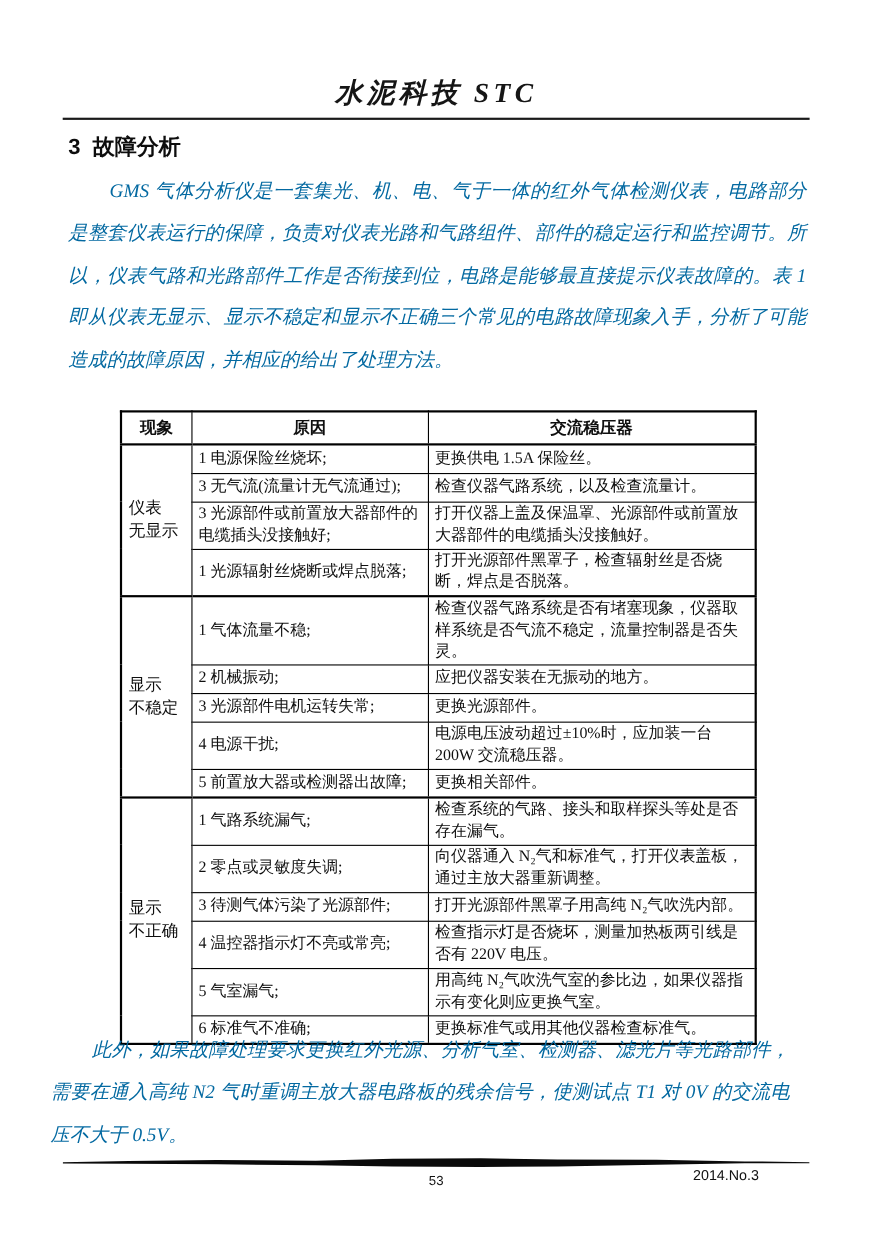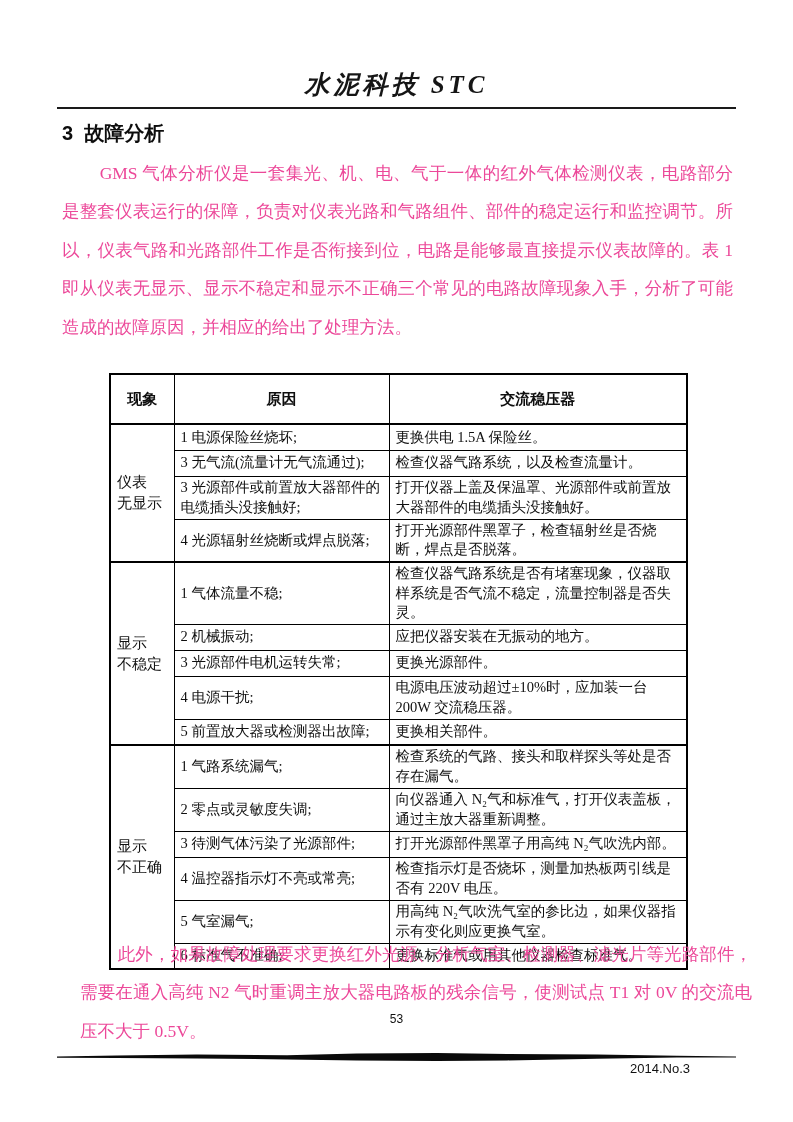--- a/index.html
+++ b/index.html
@@ -43,24 +43,25 @@
     white-space: pre;
     color: #0d0d0d;
   }
 
   
   .para {
     font-size: 17.5px;
     line-height: 38.4px;
     text-align: justify;
     text-indent: 2.15em;
-    color: #ec4899;
+    color: #0369a1;
+    font-style: italic;
   }
   .para-intro   { position: absolute; top: 138px; left: 62px; width: 671px; }
-  .para-closing { position: absolute; top: 919px; left: 80px; width: 672px; }
+  .para-closing { position: absolute; top: 919px; left: 46px; width: 672px; }
 
   
   .table-caption {
     position: absolute;
     top: 335px; left: 0; width: 100%;
     text-align: center;
     font-family: "Liberation Sans", "DejaVu Sans", sans-serif;
     font-weight: bold;
     font-size: 14.5px;
     color: #0d0d0d;
@@ -76,21 +77,21 @@
     font-size: 14.5px;
     color: #0f0f0f;
   }
   .fault-table th {
     font-family: "Liberation Sans", "DejaVu Sans", sans-serif;
     font-weight: bold;
     font-size: 15px;
     border: 1px solid #000;
     border-bottom: 2px solid #000;
     height: 26px;
-    padding: 11px 4px;
+    padding: 1px 4px;
     text-align: center;
   }
   .fault-table td {
     border: 1px solid #000;
     padding: 1px 6px;
     text-align: left;
     vertical-align: middle;
     line-height: 19.5px;
   }
   .fault-table tr.group-start td { border-top: 2px solid #000; }
@@ -103,21 +104,21 @@
   .fault-table tr.r2 { height: 43px; }
 
   
   .footer-rule {
     position: absolute;
     top: 1035px; left: 57px;
     width: 679px; height: 12px;
   }
   .footer-page {
     position: absolute;
-    top: 996px; left: 0; width: 100%;
+    top: 1050px; left: 0; width: 100%;
     text-align: center;
     font-family: "Liberation Sans", "DejaVu Sans", sans-serif;
     font-size: 12px;
     color: #111;
   }
   .footer-issue {
     position: absolute;
     top: 1045px; right: 103px;
     font-family: "Liberation Sans", "DejaVu Sans", sans-serif;
     font-size: 13px;
@@ -160,21 +161,21 @@
       </tr>
       <tr class="r1">
         <td>3 无气流(流量计无气流通过);</td>
         <td>检查仪器气路系统，以及检查流量计。</td>
       </tr>
       <tr class="r2">
         <td>3 光源部件或前置放大器部件的电缆插头没接触好;</td>
         <td>打开仪器上盖及保温罩、光源部件或前置放大器部件的电缆插头没接触好。</td>
       </tr>
       <tr class="r2">
-        <td>4 光源辐射丝烧断或焊点脱落;</td>
+        <td>1 光源辐射丝烧断或焊点脱落;</td>
         <td>打开光源部件黑罩子，检查辐射丝是否烧断，焊点是否脱落。</td>
       </tr>
 
       <tr class="group-start r2">
         <td class="phen" rowspan="5">显示
 不稳定</td>
         <td>1 气体流量不稳;</td>
         <td>检查仪器气路系统是否有堵塞现象，仪器取样系统是否气流不稳定，流量控制器是否失灵。</td>
       </tr>
       <tr class="r1">

